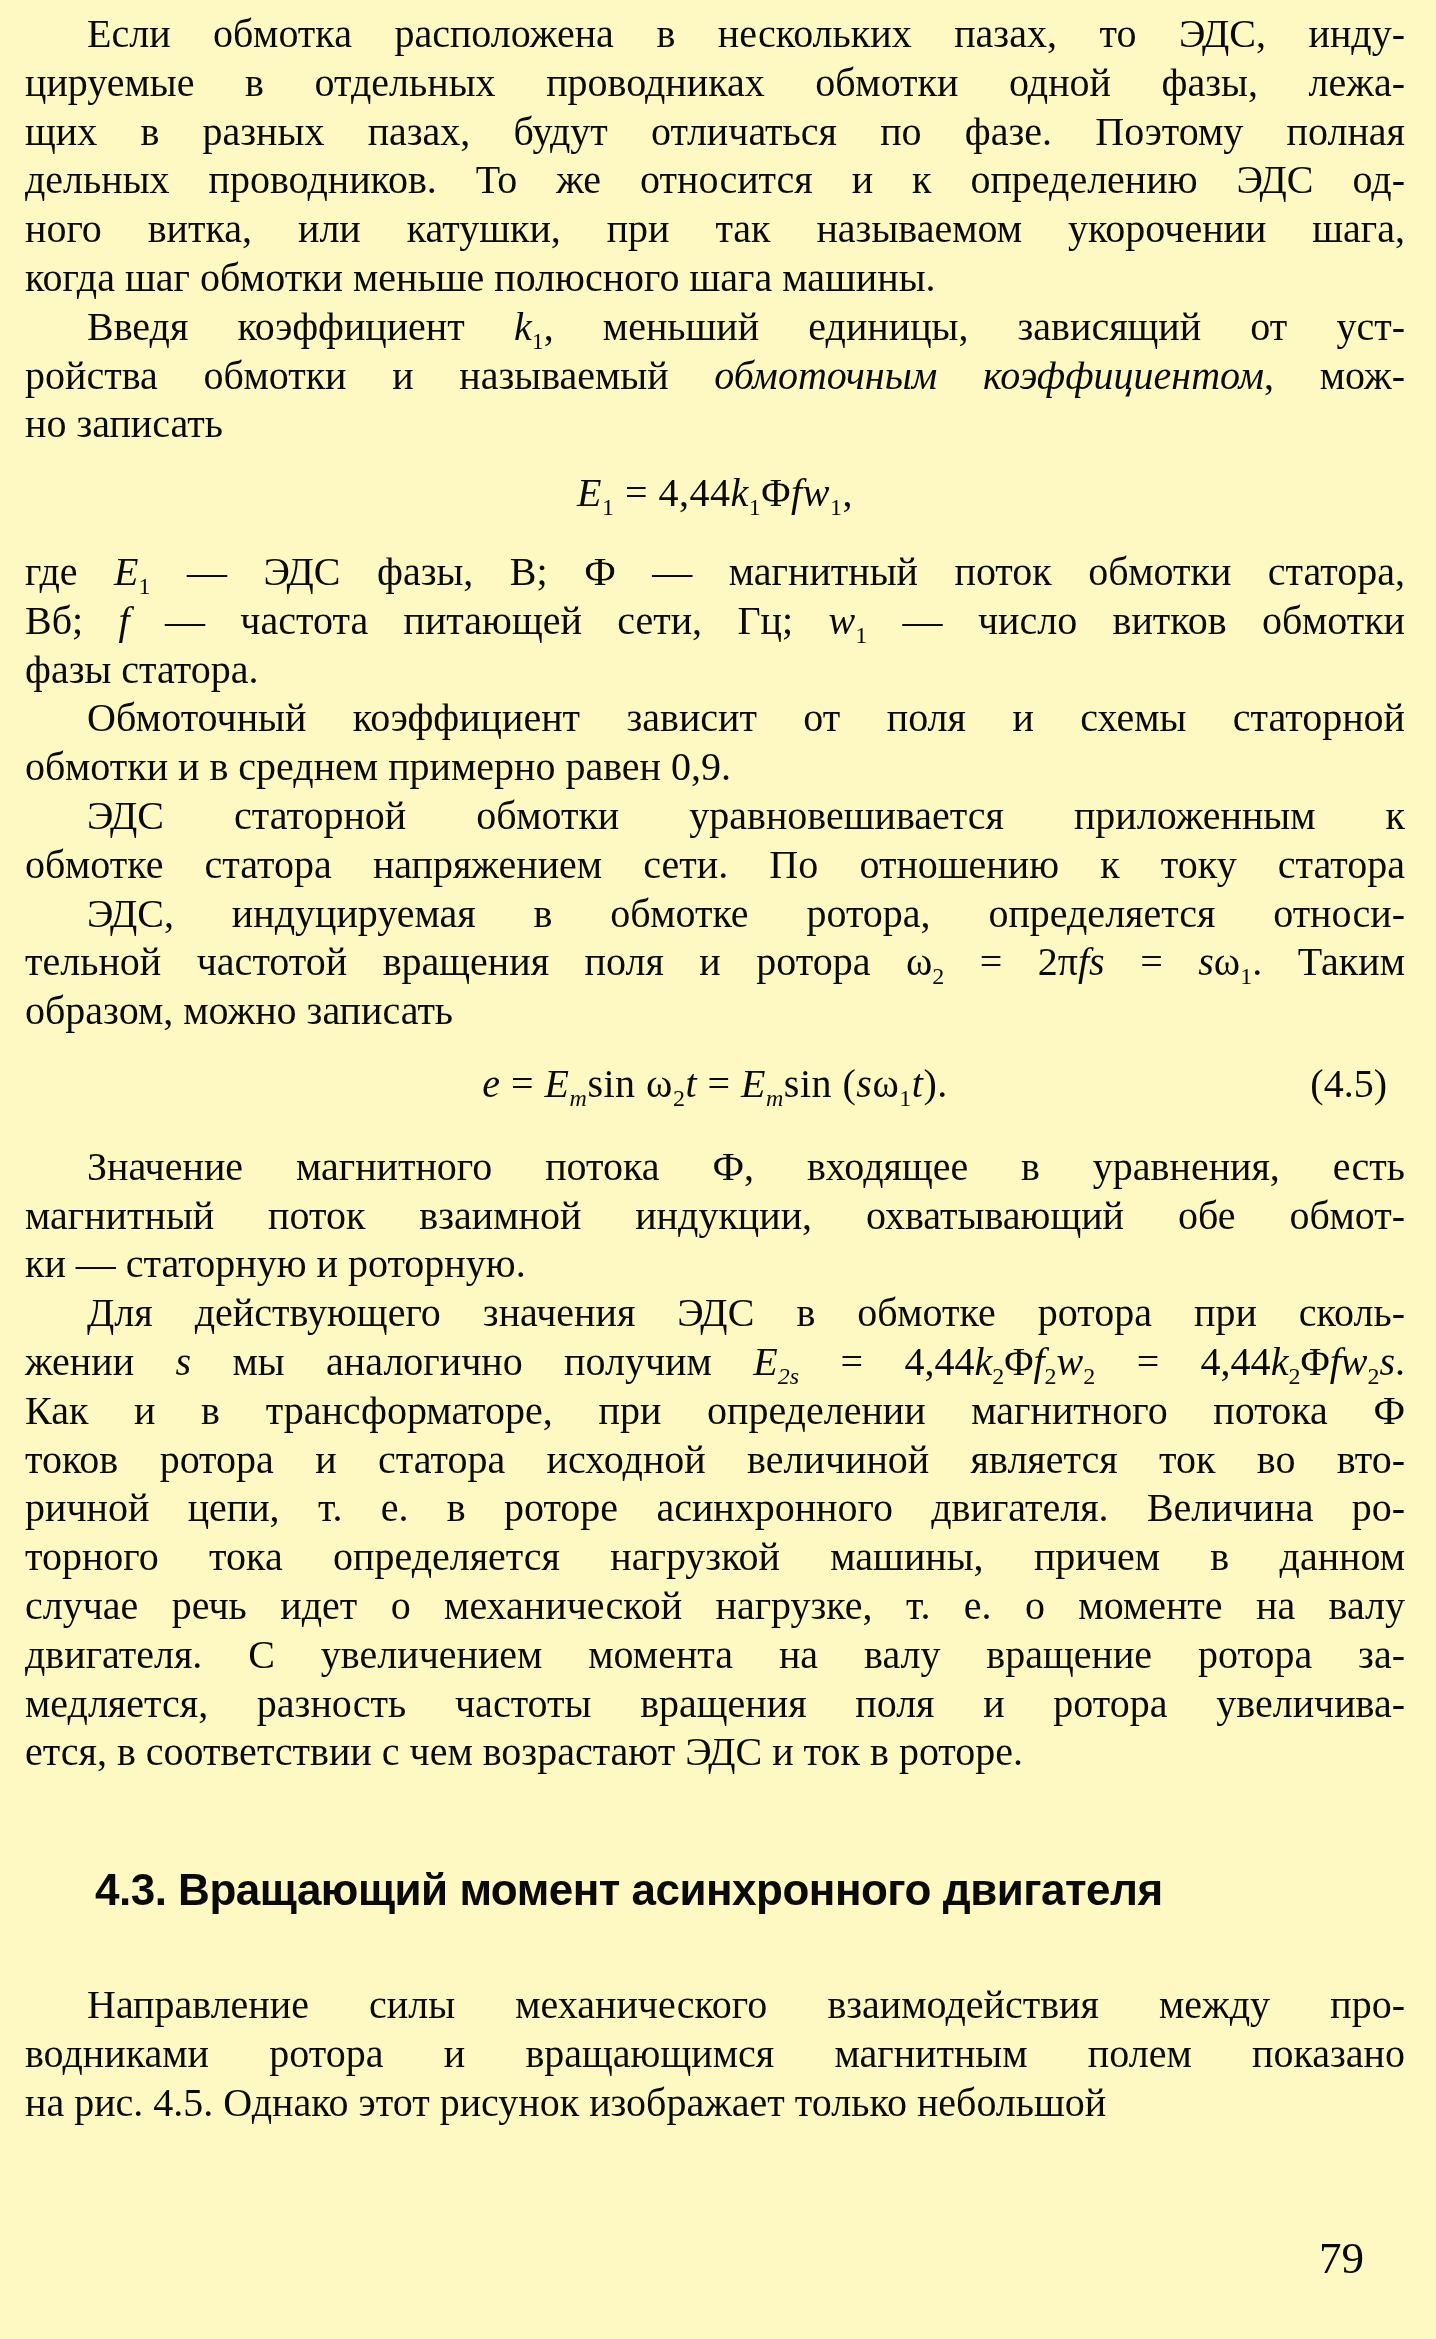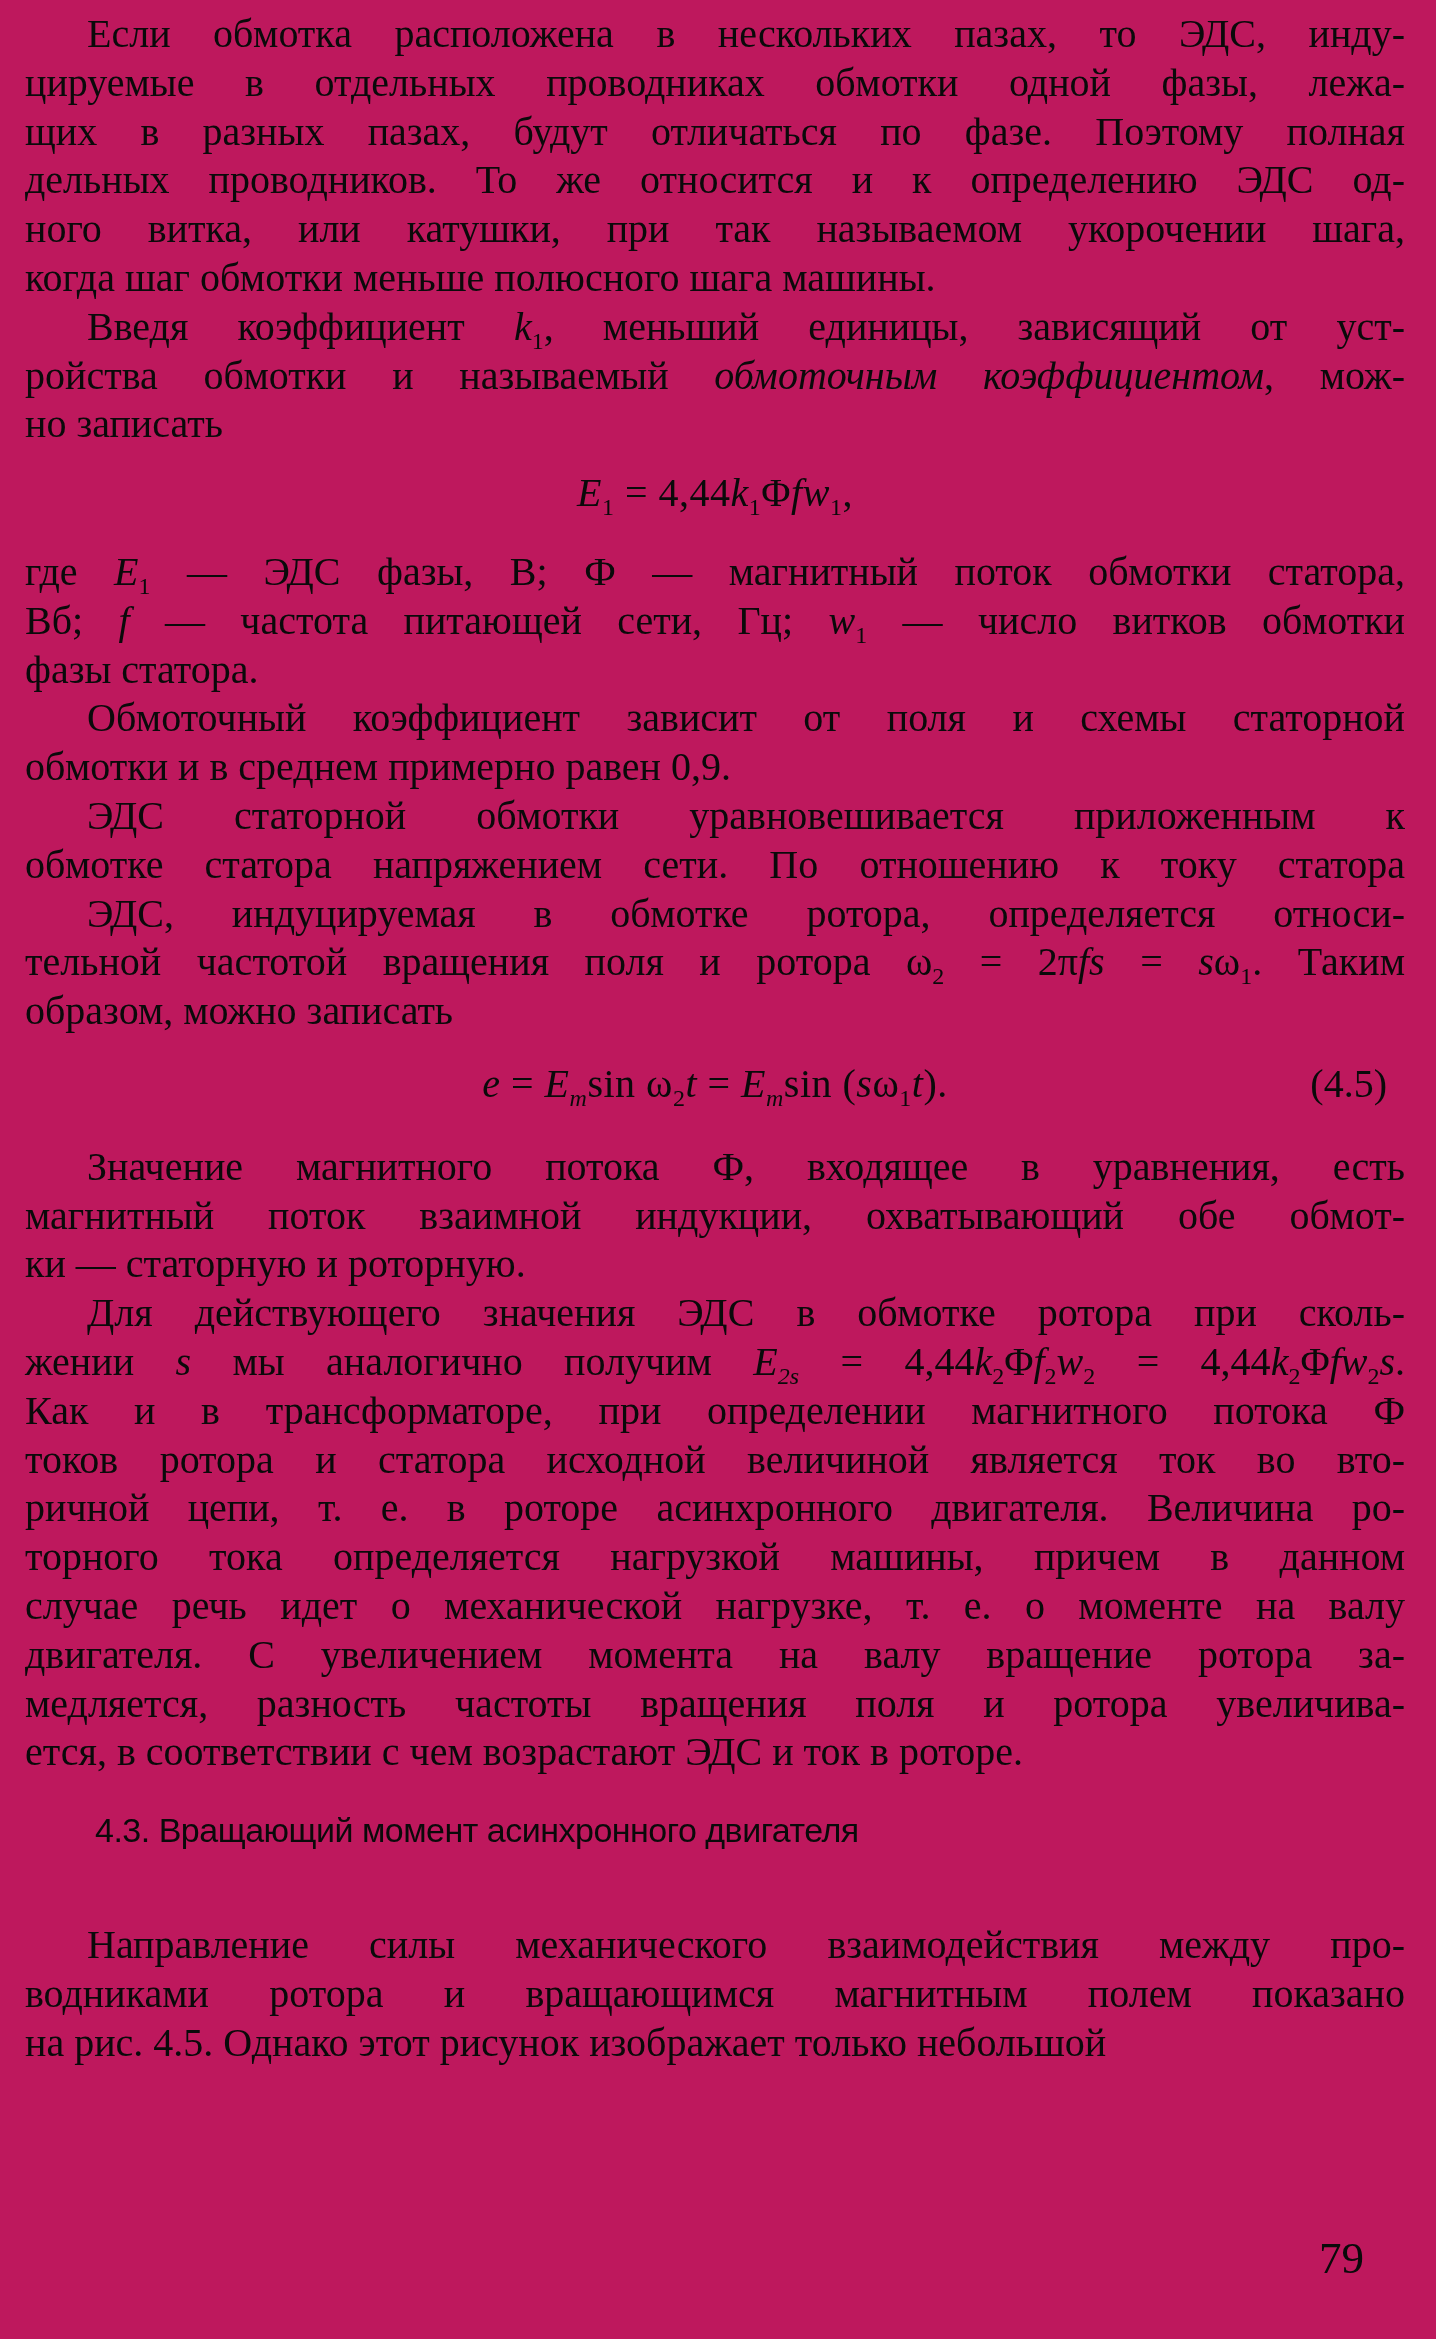--- a/index.html
+++ b/index.html
@@ -1,20 +1,20 @@
 <!DOCTYPE html>
 <html><head>
 <meta charset="utf-8">
 <style>
   html, body { margin: 0; padding: 0; background: #ffffff; }
   .page {
     position: relative;
     width: 1436px;
     height: 2339px;
-    background: #be185d;
+    background: #fef9c3;
     color: #0a0a0a;
     font-family: "Liberation Serif", "DejaVu Serif", serif;
     font-size: 40px;
     overflow: hidden;
   }
   .text {
     position: absolute;
     left: 25px;
     top: 10px;
     width: 1380px;
@@ -41,25 +41,25 @@
   }
   .formula-1 { margin-top: 20px; margin-bottom: 30px; }
   .formula-2 { margin-top: 24px; margin-bottom: 34px; }
   .eq { letter-spacing: 0.5px; }
   .eq-tag {
     position: absolute;
     right: 18px;
     top: 0;
   }
   .heading {
-    margin: 26px 0 0 0;
+    margin: 86px 0 0 0;
     padding-left: 70px;
     font-family: "Liberation Sans", "DejaVu Sans", sans-serif;
-    font-weight: normal;
-    font-size: 34px;
+    font-weight: bold;
+    font-size: 44px;
     line-height: 54px;
     letter-spacing: -0.5px;
     white-space: nowrap;
   }
   .para-8 { margin-top: 64px; }
   .pagenum {
     position: absolute;
     right: 72px;
     top: 2234px;
     font-size: 45px;

